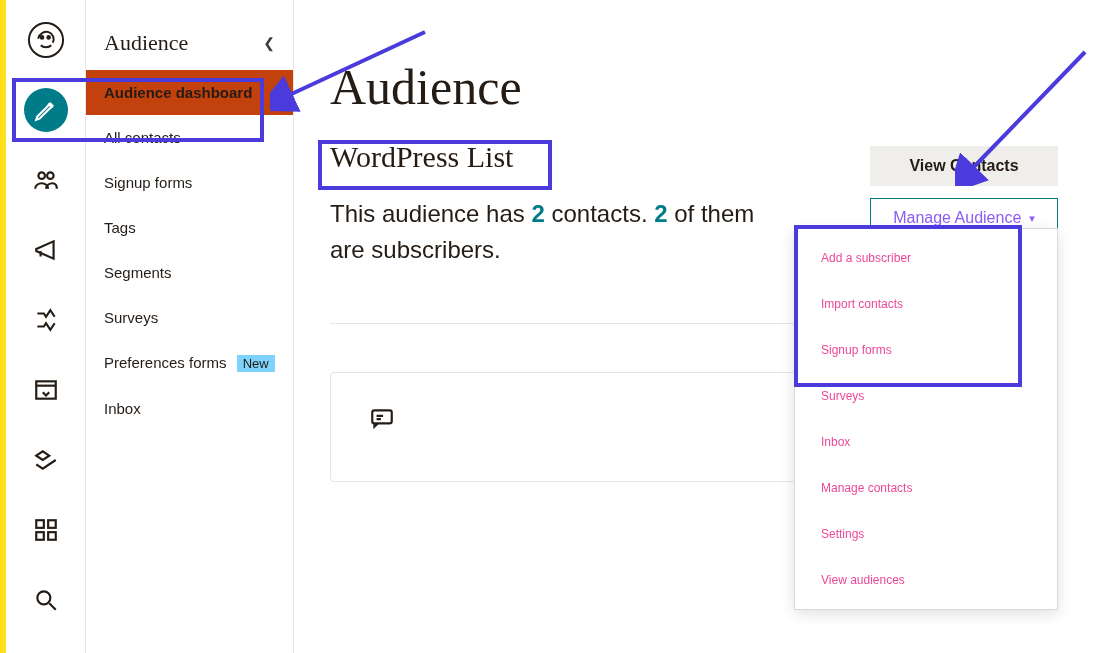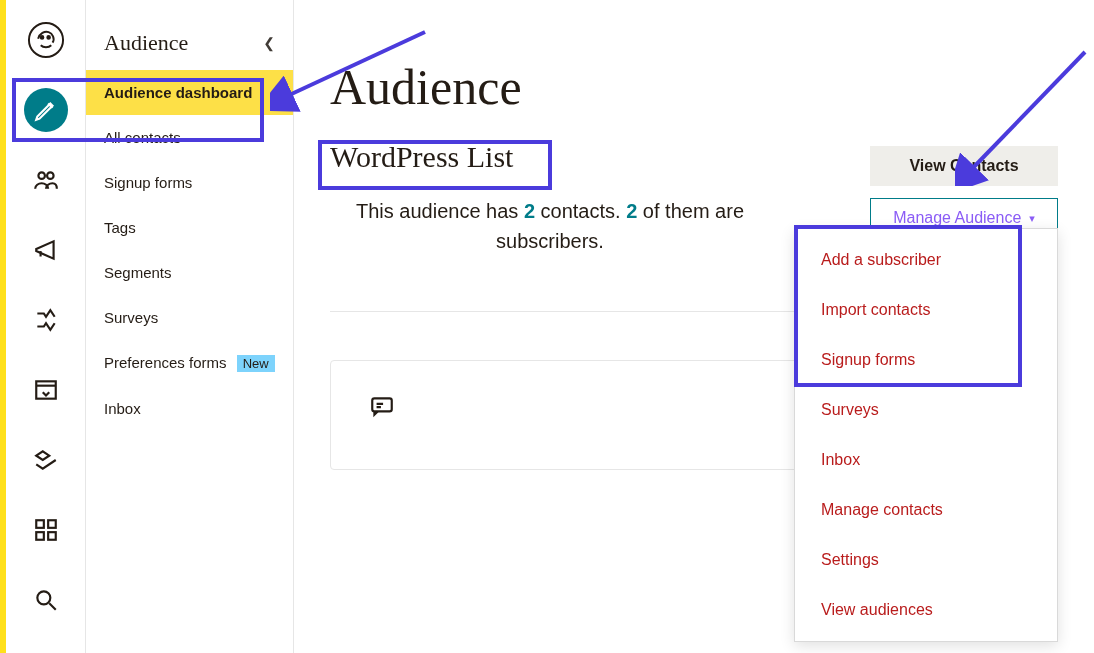--- a/index.html
+++ b/index.html
@@ -60,21 +60,21 @@
   .secondary-nav .heading .chevron {
     font-size: 14px; color: #403b36;
   }
   .secondary-nav .nav-item {
     padding: 14px 18px;
     font-size: 15px;
     color: #241c15;
     cursor: pointer;
   }
   .secondary-nav .nav-item.active {
-    background: #fde047;
+    background: #c2410c;
     font-weight: 600;
   }
   .secondary-nav .badge {
     display: inline-block;
     background: #7dd3fc;
     color: #241c15;
     font-size: 13px;
     padding: 1px 6px;
     margin-left: 6px;
   }
@@ -92,26 +92,25 @@
   }
   .main h2.listname {
     font-family: Georgia, "Times New Roman", serif;
     font-size: 30px;
     font-weight: 400;
     margin-bottom: 22px;
     display: inline-block;
     text-align: center;
   }
   .main .desc {
-    font-size: 20px;
+    font-size: 24px;
     line-height: 1.5;
     max-width: 440px;
     margin-bottom: 55px;
     color: #241c15;
-    text-align: center;
   }
   .main .desc .num { color: #007c89; font-weight: 600; }
   .main hr.sep {
     border: none; border-top: 1px solid #e6e6e6;
     margin-bottom: 48px;
     width: 100%;
   }
 
   .action-col {
     position: absolute;
@@ -138,22 +137,22 @@
     right: 36px; top: 228px;
     width: 264px;
     background: #fff;
     border: 1px solid #d9d9d9;
     box-shadow: 0 4px 14px rgba(0,0,0,0.12);
     padding: 6px 0;
     z-index: 5;
   }
   .dropdown .dd-item {
     padding: 16px 26px;
-    font-size: 16px;
-    color: #b91c1c;
+    font-size: 12px;
+    color: #ec4899;
     cursor: pointer;
   }
 
   .card {
     border: 1px solid #e6e6e6;
     border-radius: 4px;
     padding: 32px 38px;
     max-width: 630px;
   }
   .card .card-head {

